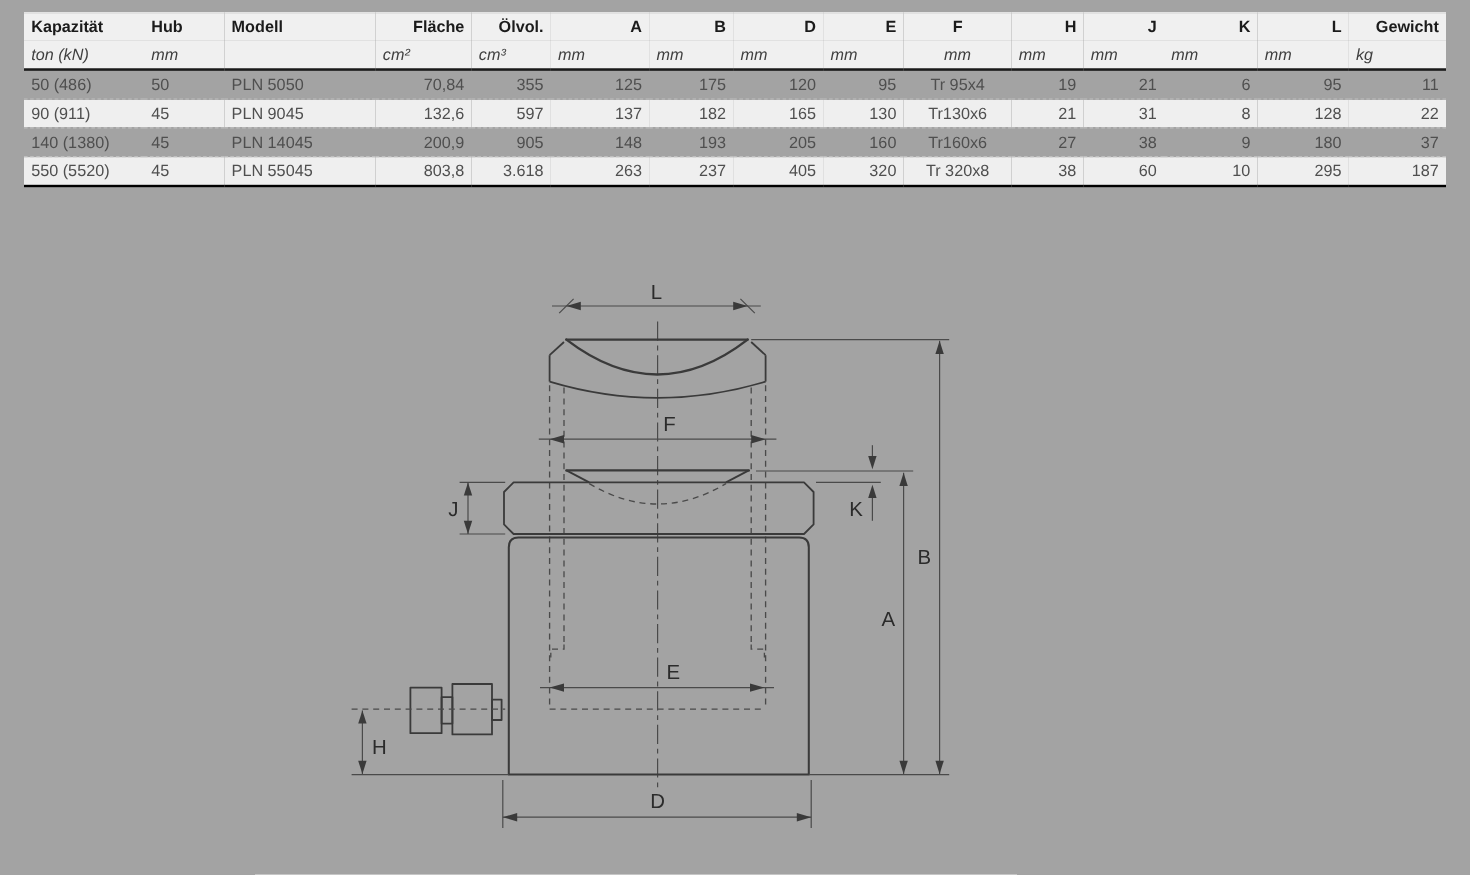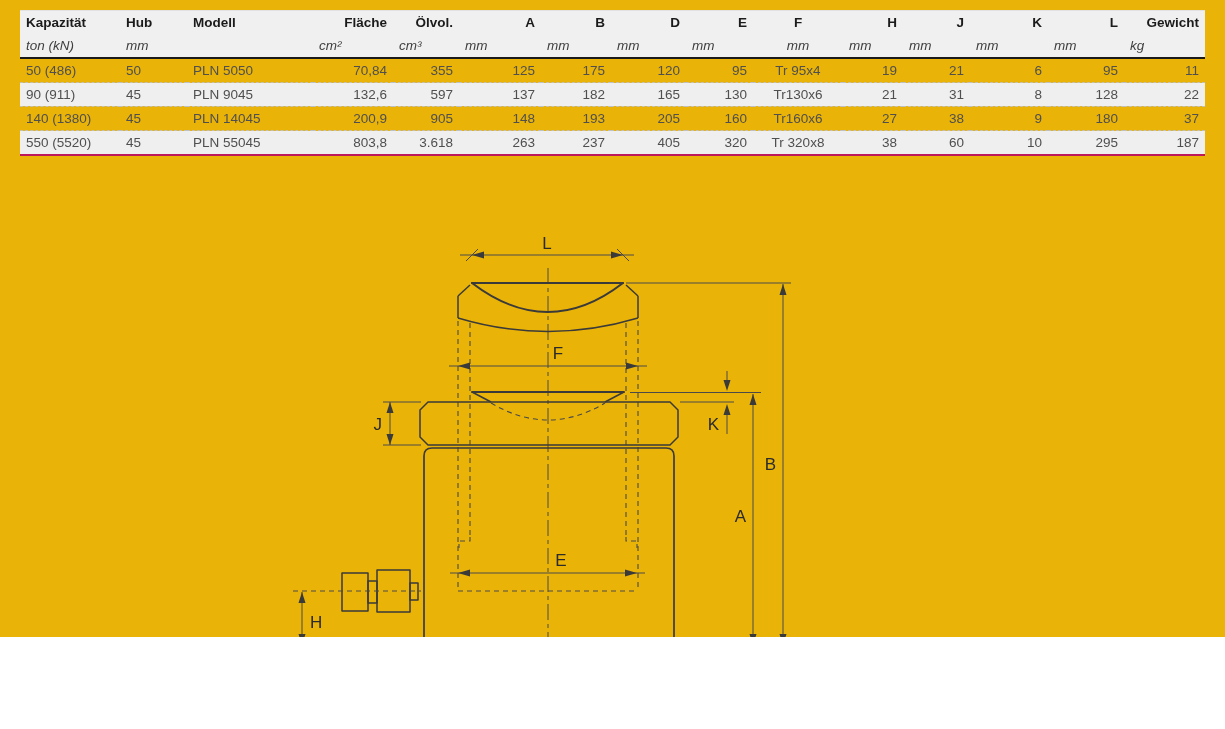--- a/index.html
+++ b/index.html
@@ -1,28 +1,28 @@
 <!DOCTYPE html>
 <html><head>
 <meta charset="utf-8">
 <style>
   html,body{margin:0;padding:0;background:#fff;}
-  .page{position:relative;width:1225px;height:637px;background:#eab308;overflow:hidden;
+  .page{position:relative;width:1225px;height:729px;background:#a3a3a3;overflow:hidden;
         font-family:"Liberation Sans",sans-serif;}
   
   table.spec{border-collapse:collapse;table-layout:fixed;width:1185px;
              margin:10px 0 0 20px;font-size:13.5px;}
   table.spec th, table.spec td{padding:3px 6px;line-height:17px;overflow:hidden;white-space:nowrap;}
   thead tr{background:#f0f0f0;}
   thead tr.hdr th{font-weight:700;color:#1b1b1b;text-align:right;border-top:1px solid #e2e2e2;}
   thead tr.units td{font-style:italic;color:#3f3f3f;text-align:left;
                     border-bottom:2px solid #1a1a1a;}
   tbody td{color:#4f4f4f;text-align:right;border-bottom:1px dashed #bfbfbf;}
   tbody tr:nth-child(even){background:#efefef;}
-  tbody tr:last-child td{border-bottom:2px solid #be185d;}
+  tbody tr:last-child td{border-bottom:2px solid #000000;}
   
   table.spec th:nth-child(-n+3), table.spec td:nth-child(-n+3){text-align:left;}
   table.spec th:nth-child(10), table.spec td:nth-child(10){text-align:center;}
   
   svg.diagram{position:absolute;left:0;top:0;width:1225px;height:729px;}
   .thick{stroke:#3a3a3a;stroke-width:2;fill:none;stroke-linecap:round;}
   .med{stroke:#3a3a3a;stroke-width:1.5;fill:none;stroke-linejoin:round;}
   .med2{stroke:#3a3a3a;stroke-width:1.7;fill:none;stroke-linejoin:round;}
   .thin{stroke:#4a4a4a;stroke-width:1;fill:none;}
   .dash{stroke:#4a4a4a;stroke-width:1.1;fill:none;stroke-dasharray:5 4;}

